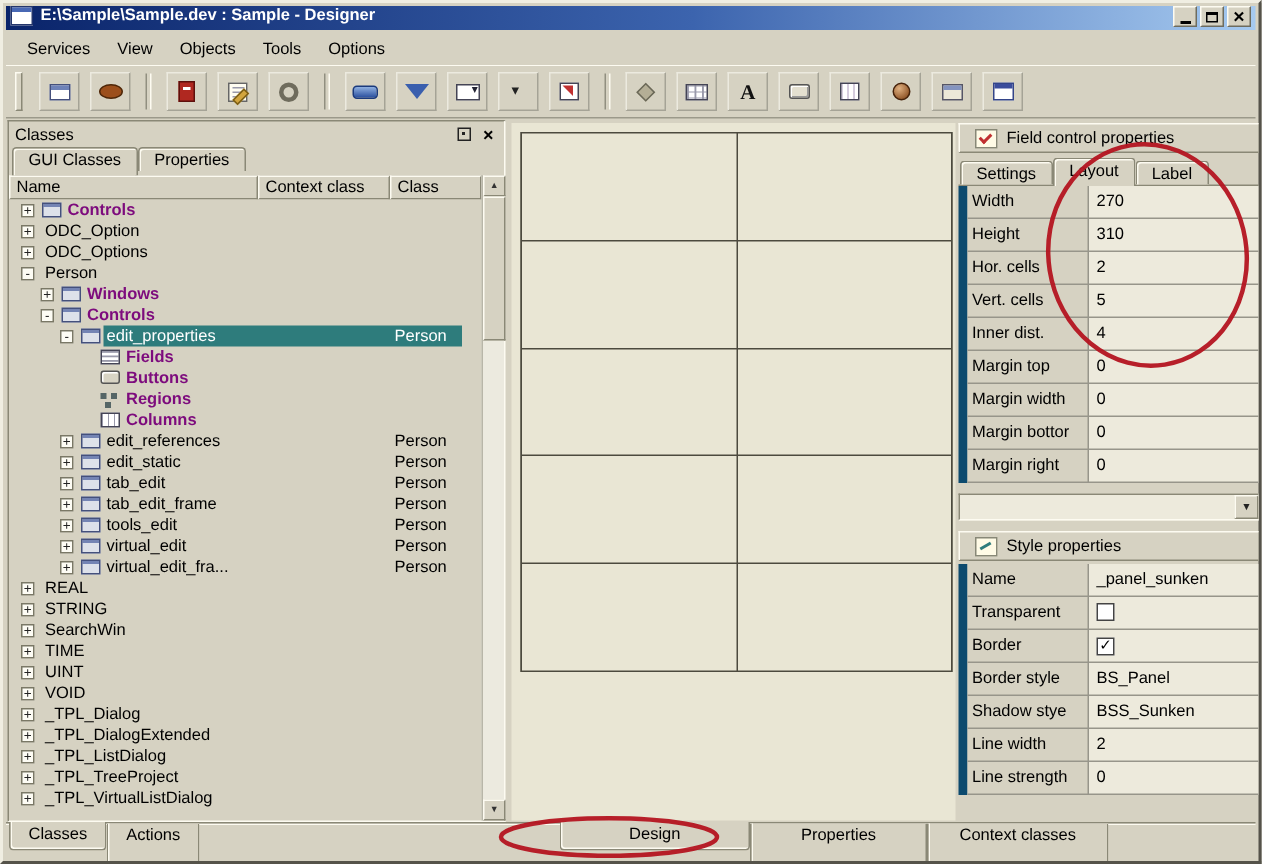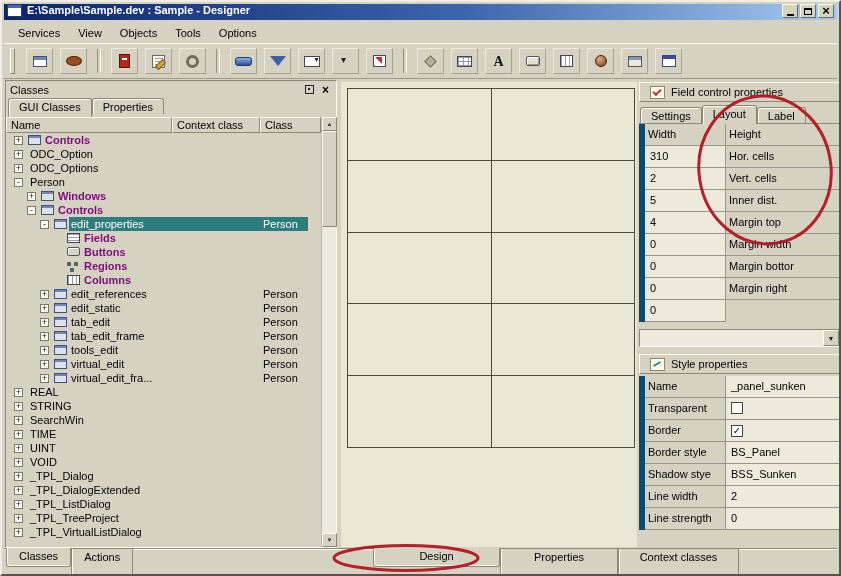--- a/index.html
+++ b/index.html
@@ -524,20 +524,21 @@
       <span class="hicon hicon-field"></span>
       <span>Field control properties</span>
     </div>
     <div class="rp-tabs">
         <span class="tab">Settings</span>
         <span class="tab active">Layout</span>
         <span class="tab">Label</span>
       </div>
     <div class="rp-grid">
         <div class="pl">Width</div>
+        <div class="pv">270</div>
         <div class="pl">Height</div>
         <div class="pv">310</div>
         <div class="pl">Hor. cells</div>
         <div class="pv">2</div>
         <div class="pl">Vert. cells</div>
         <div class="pv">5</div>
         <div class="pl">Inner dist.</div>
         <div class="pv">4</div>
         <div class="pl">Margin top</div>
         <div class="pv">0</div>

